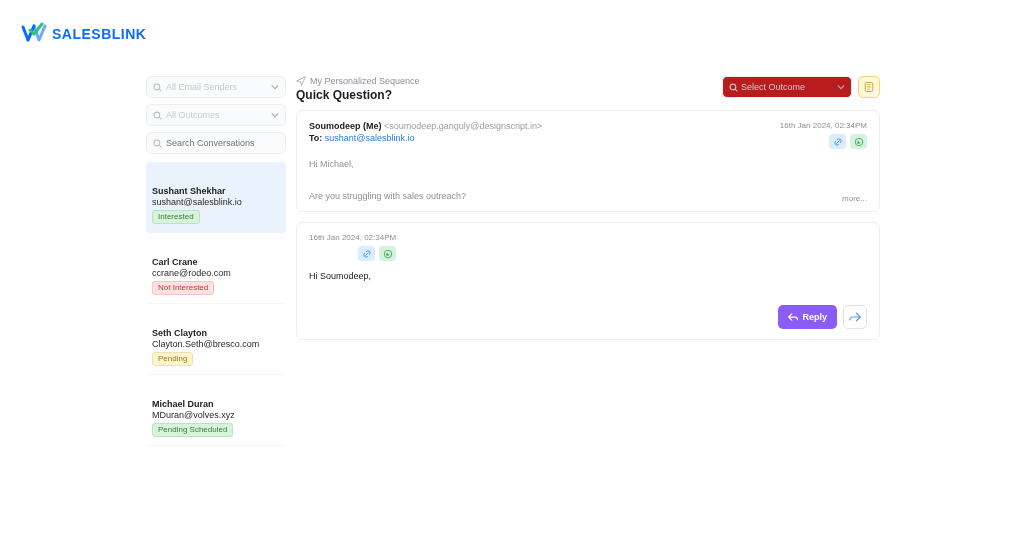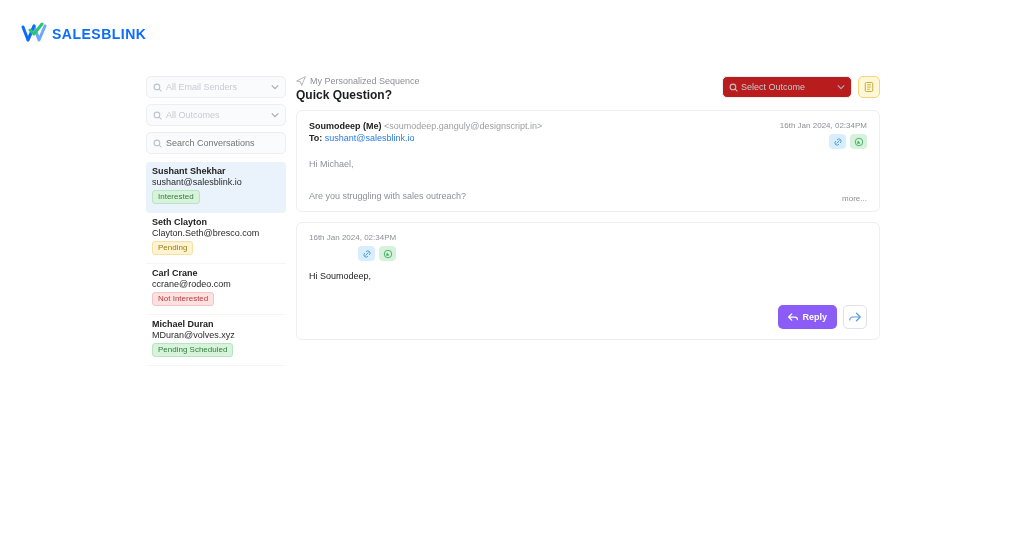--- a/index.html
+++ b/index.html
@@ -10,21 +10,21 @@
 .shell { position: absolute; top: 76px; left: 146px; width: 734px; height: 350px; display: flex; gap: 10px; }
 .sidebar { width: 140px; flex: 0 0 140px; }
 .dd { height: 22px; background: #fafbfc; border: 1px solid #eceef1; border-radius: 5px; display: flex; align-items: center; padding: 0 6px; margin-bottom: 6px; position: relative; }
 .dd .chev { position: absolute; right: 6px; top: 6px; }
 .dd .q { color: #bfc4cc; font-size: 9px; margin-right: 4px; }
 .dd .ph { color: #c7cbd2; font-size: 9px; }
 .searchbox { height: 22px; background: #fafbfc; border: 1px solid #eceef1; border-radius: 5px; display: flex; align-items: center; padding: 0 6px; margin-bottom: 8px; }
 .searchbox .q { color: #bfc4cc; font-size: 9px; margin-right: 4px; }
 .searchbox input { border: none; outline: none; background: transparent; font-size: 9px; color: #444; width: 100%; }
 .list { }
-.contact { padding: 4px 6px 8px 6px; border-bottom: 1px solid #f4f5f7; cursor: pointer; }
+.contact { padding: 24px 6px 8px 6px; border-bottom: 1px solid #f4f5f7; cursor: pointer; }
 .contact.selected { background: #eaf3fb; border-radius: 4px; border-bottom: 1px solid transparent; }
 .contact .nm { font-size: 9px; font-weight: 600; color: #222; }
 .contact .em { font-size: 9px; color: #2a2a2a; margin-top: 1px; }
 .badge { display: inline-block; font-size: 8px; padding: 2px 5px; border-radius: 3px; margin-top: 3px; line-height: 1; }
 .b-interested { background: #d8f3dc; color: #2f7d3b; border: 1px solid #b8e4c2; }
 .b-notinterested { background: #fde1e1; color: #b43c3c; border: 1px solid #f5c4c4; }
 .b-pending { background: #fff3d1; color: #9a7b12; border: 1px solid #f3e2a4; }
 .b-meeting { background: #d8f3dc; color: #2f7d3b; border: 1px solid #b8e4c2; }
 
 .main { flex: 1; min-width: 0; }
@@ -119,28 +119,28 @@
       <input type="text" placeholder="Search Conversations" style="">
     </div>
 
     <div class="list">
       <div class="contact selected">
         <div class="nm">Sushant Shekhar</div>
         <div class="em">sushant@salesblink.io</div>
         <span class="badge b-interested">Interested</span>
       </div>
       <div class="contact">
+        <div class="nm">Carl Crane</div>
+        <div class="em">ccrane@rodeo.com</div>
+        <span class="badge b-notinterested">Not Interested</span>
+      </div>
+      <div class="contact">
         <div class="nm">Seth Clayton</div>
         <div class="em">Clayton.Seth@bresco.com</div>
         <span class="badge b-pending">Pending</span>
-      </div>
-      <div class="contact">
-        <div class="nm">Carl Crane</div>
-        <div class="em">ccrane@rodeo.com</div>
-        <span class="badge b-notinterested">Not Interested</span>
       </div>
       <div class="contact">
         <div class="nm">Michael Duran</div>
         <div class="em">MDuran@volves.xyz</div>
         <span class="badge b-meeting">Pending Scheduled</span>
       </div>
     </div>
   </div>
 
   <div class="main">

